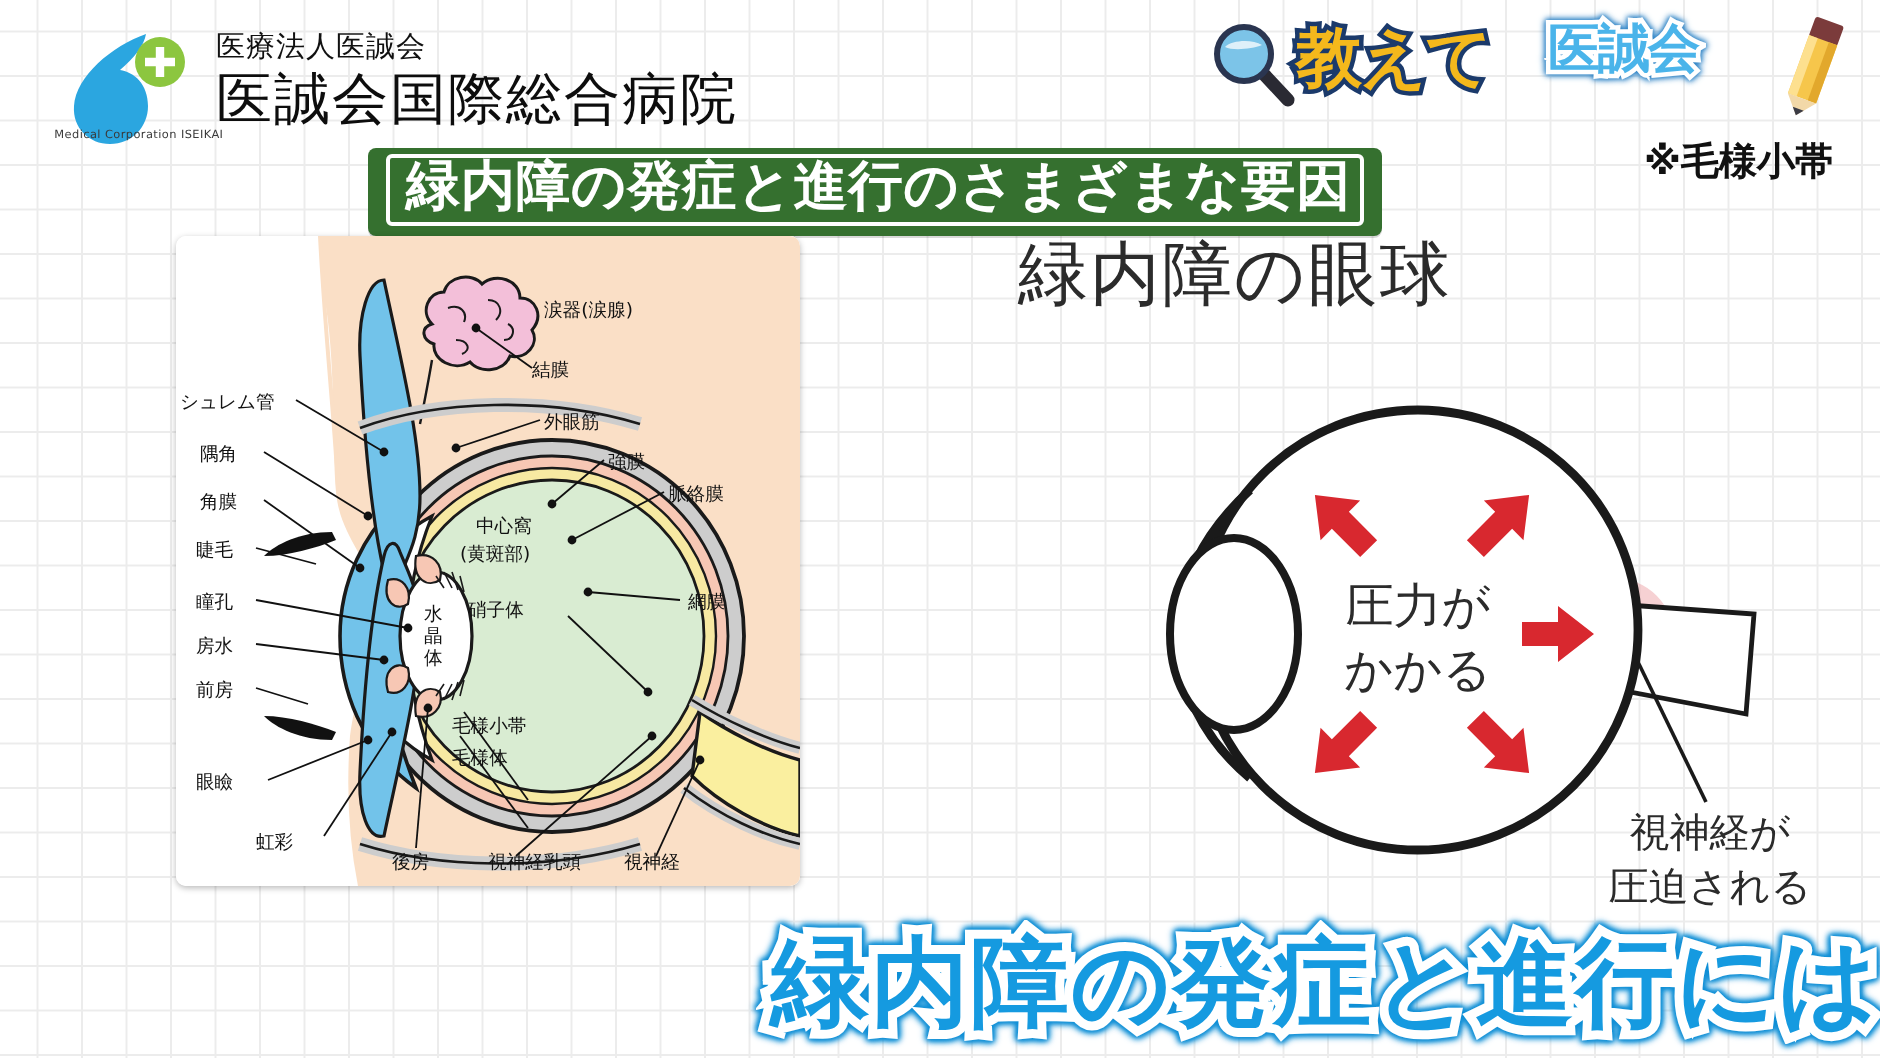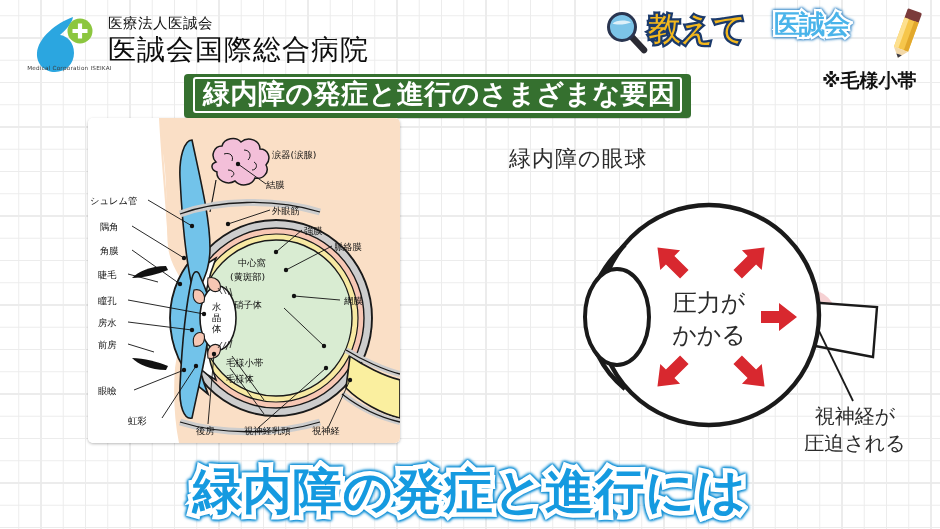--- a/index.html
+++ b/index.html
@@ -67,21 +67,21 @@
   #green-banner .gb-text{
     font-size:27px; line-height:28px; color:#ffffff;
     font-weight:700; letter-spacing:.5px; white-space:nowrap;
   }
 
   
   #show-title{ left:600px; top:4px; width:340px; height:60px; }
   #magnifier{ position:absolute; left:4px; top:6px; width:46px; height:44px; }
   #st-word1{
     position:absolute; left:48px; top:3px;
-    font-size:33px; font-weight:400; color:#f4b81c;
+    font-size:33px; font-weight:700; color:#f4b81c;
     -webkit-text-stroke:4.5px #1b3a6b; paint-order:stroke fill;
     letter-spacing:-1px; white-space:nowrap;
   }
   #st-word1 span{ position:relative; }
   #st-word2{
     position:absolute; left:174px; top:3px;
     font-size:26px; font-weight:700; color:#4ab4ea;
     -webkit-text-stroke:4.5px #ffffff; paint-order:stroke fill;
     letter-spacing:-1px; white-space:nowrap;
     filter:drop-shadow(0 0 1.5px #2f84c6) drop-shadow(0 0 1px #2f84c6);
@@ -90,39 +90,39 @@
 
   
   #image-note{
     left:822px; top:68px;
     font-size:19px; font-weight:700; color:#111; white-space:nowrap;
   }
 
   
   #right-heading{
     left:509px; top:114px;
-    font-size:22px; color:#2b2b2b; letter-spacing:1px; white-space:nowrap;margin-top:30px;
+    font-size:35px; color:#2b2b2b; letter-spacing:1px; white-space:nowrap;
   }
 
   
   #anatomy-card{
     left:88px; top:118px; width:312px; height:325px;
     background:#ffffff; border-radius:5px;
     box-shadow:0 1px 3px rgba(0,0,0,.28);
     overflow:hidden;
   }
   #anatomy-card svg{ display:block; width:312px; height:325px; }
 
   
   #pressure-diagram{ left:543px; top:175px; width:400px; height:280px; }
   #pressure-diagram svg{ display:block; width:400px; height:280px; }
 
   
   #bottom-subtitle{
-    left:0; top:462px; width:940px; text-align:center;
+    left:0; top:462px; width:940px; text-align:right;
   }
   #bottom-subtitle .bs-text{
     display:inline-block;
     font-size:49px; line-height:60px; font-weight:700;
     color:#159ae0;
     -webkit-text-stroke:9px #ffffff; paint-order:stroke fill;
     letter-spacing:1px; white-space:nowrap;
     filter:drop-shadow(0 0 1.6px #0f8fd6) drop-shadow(0 0 1.2px #0f8fd6)
            drop-shadow(0 0 1px #0f8fd6);
   }

